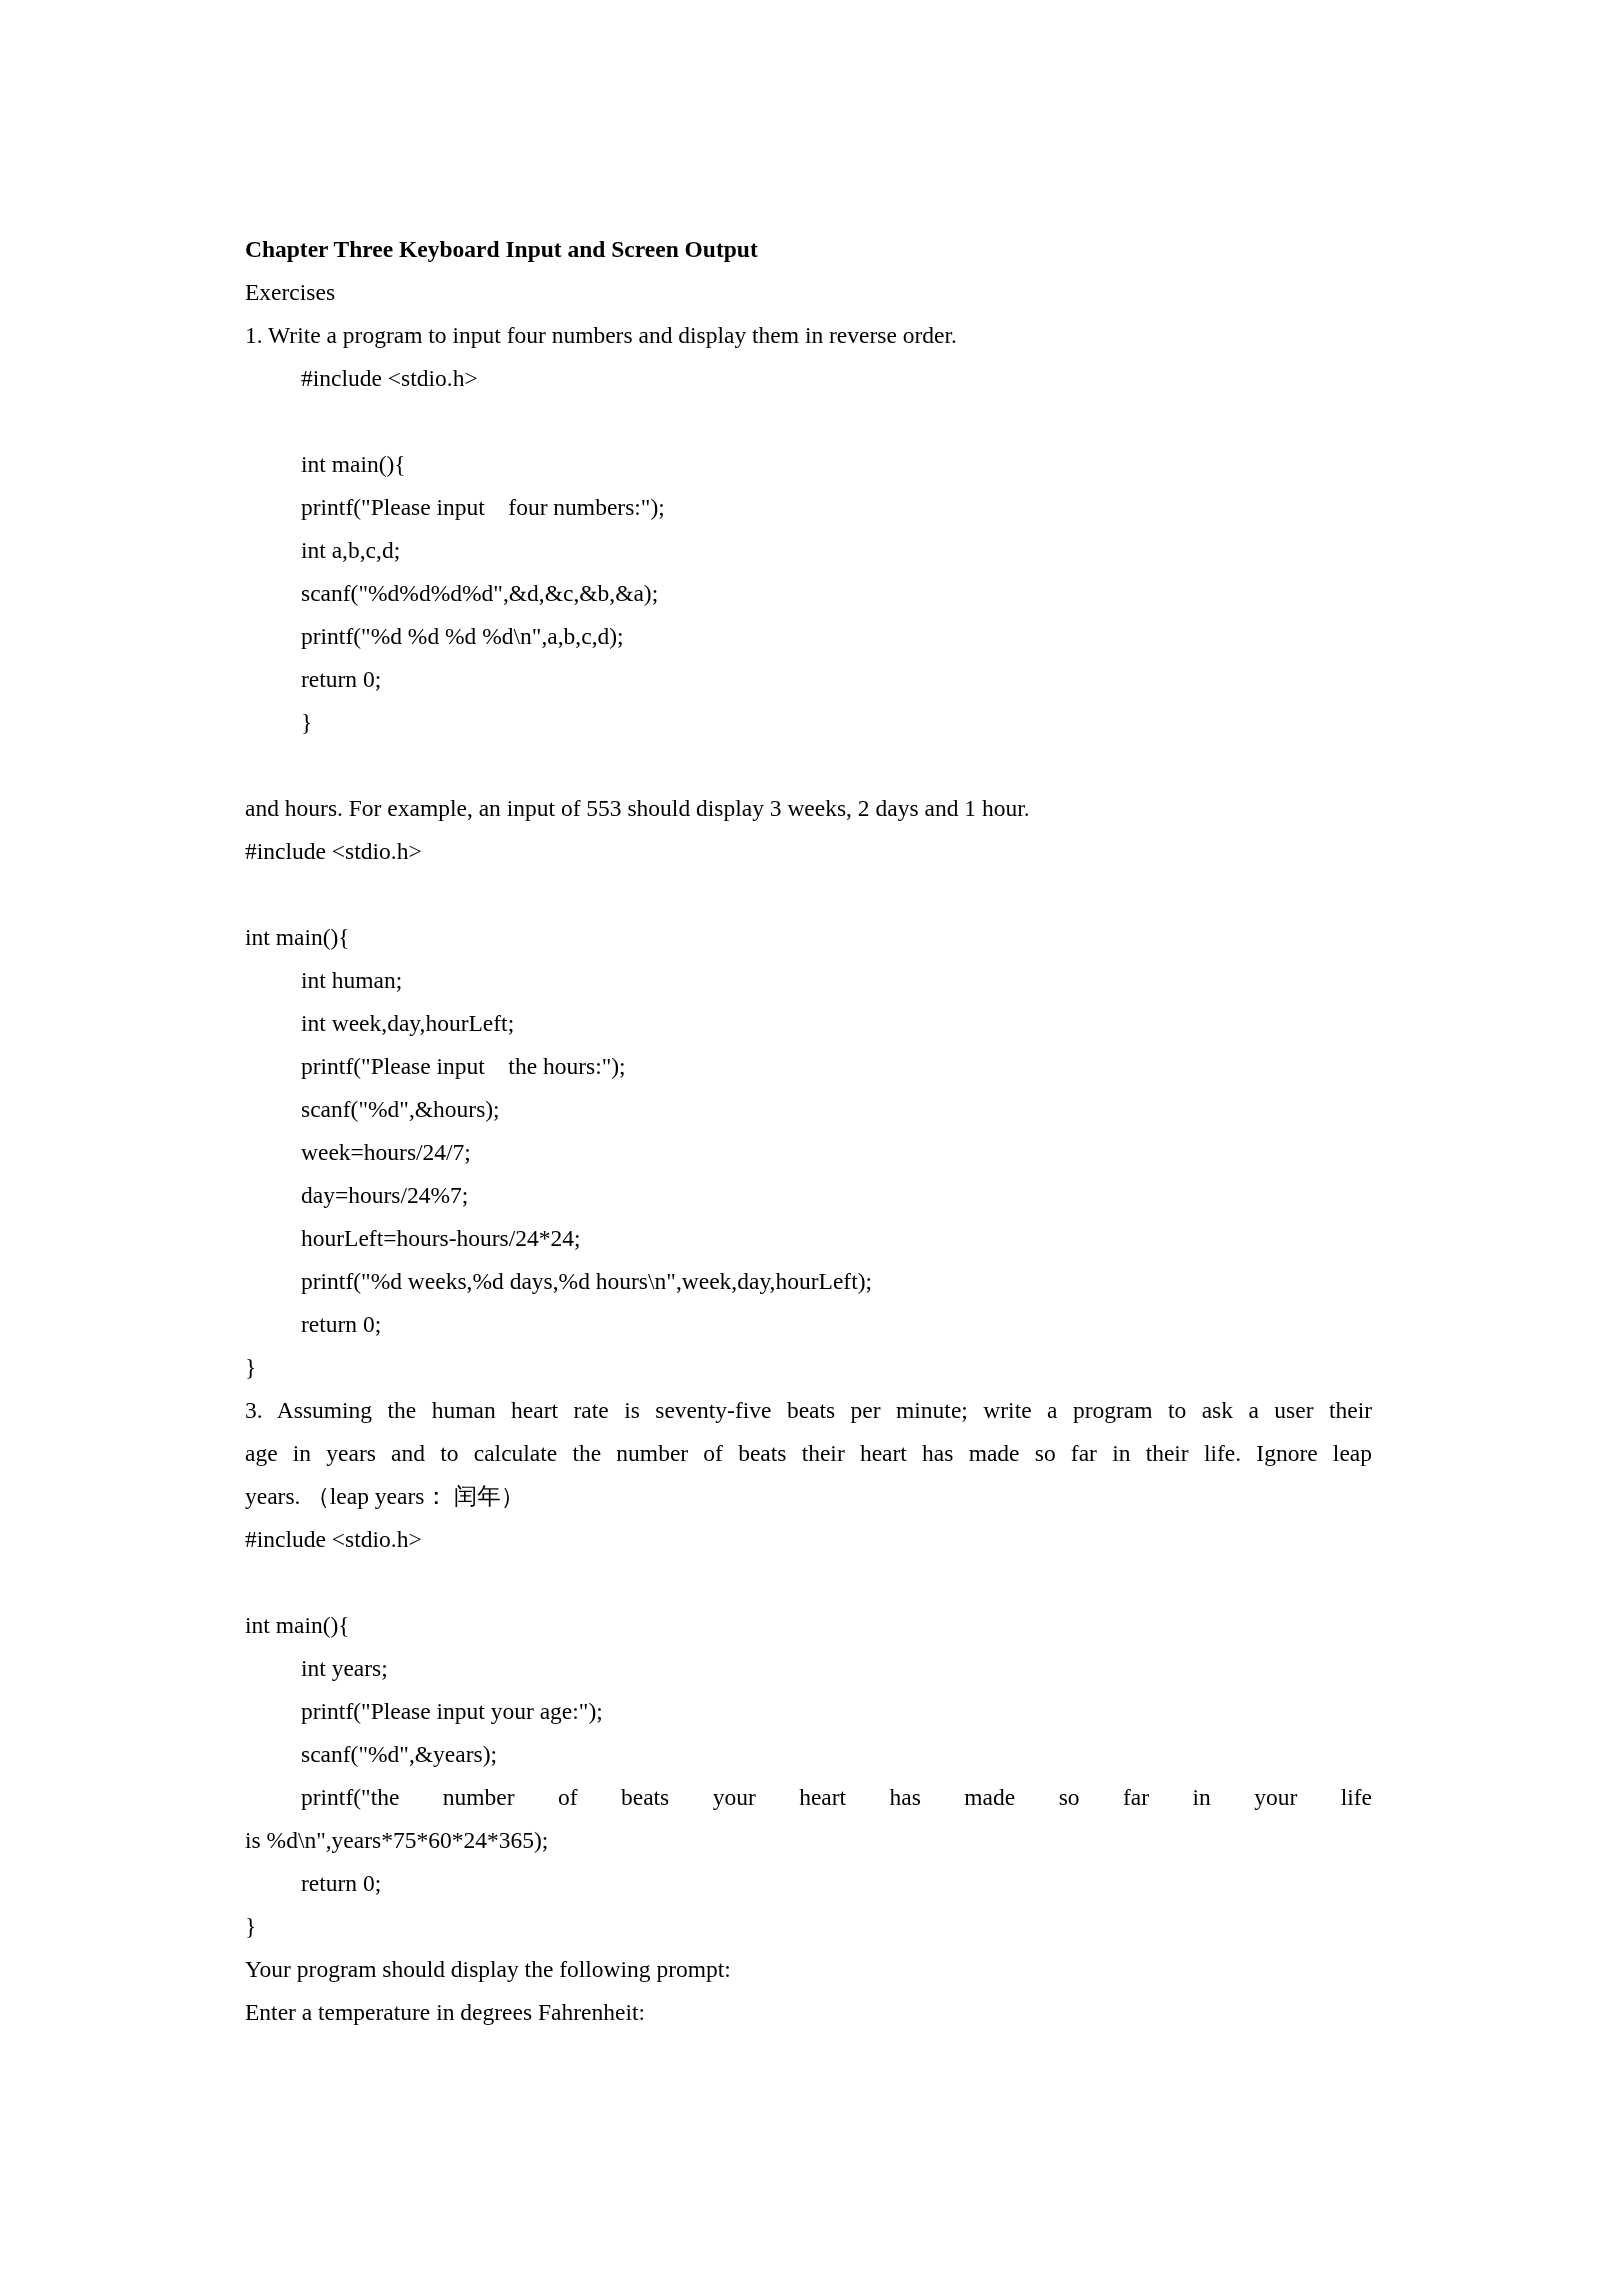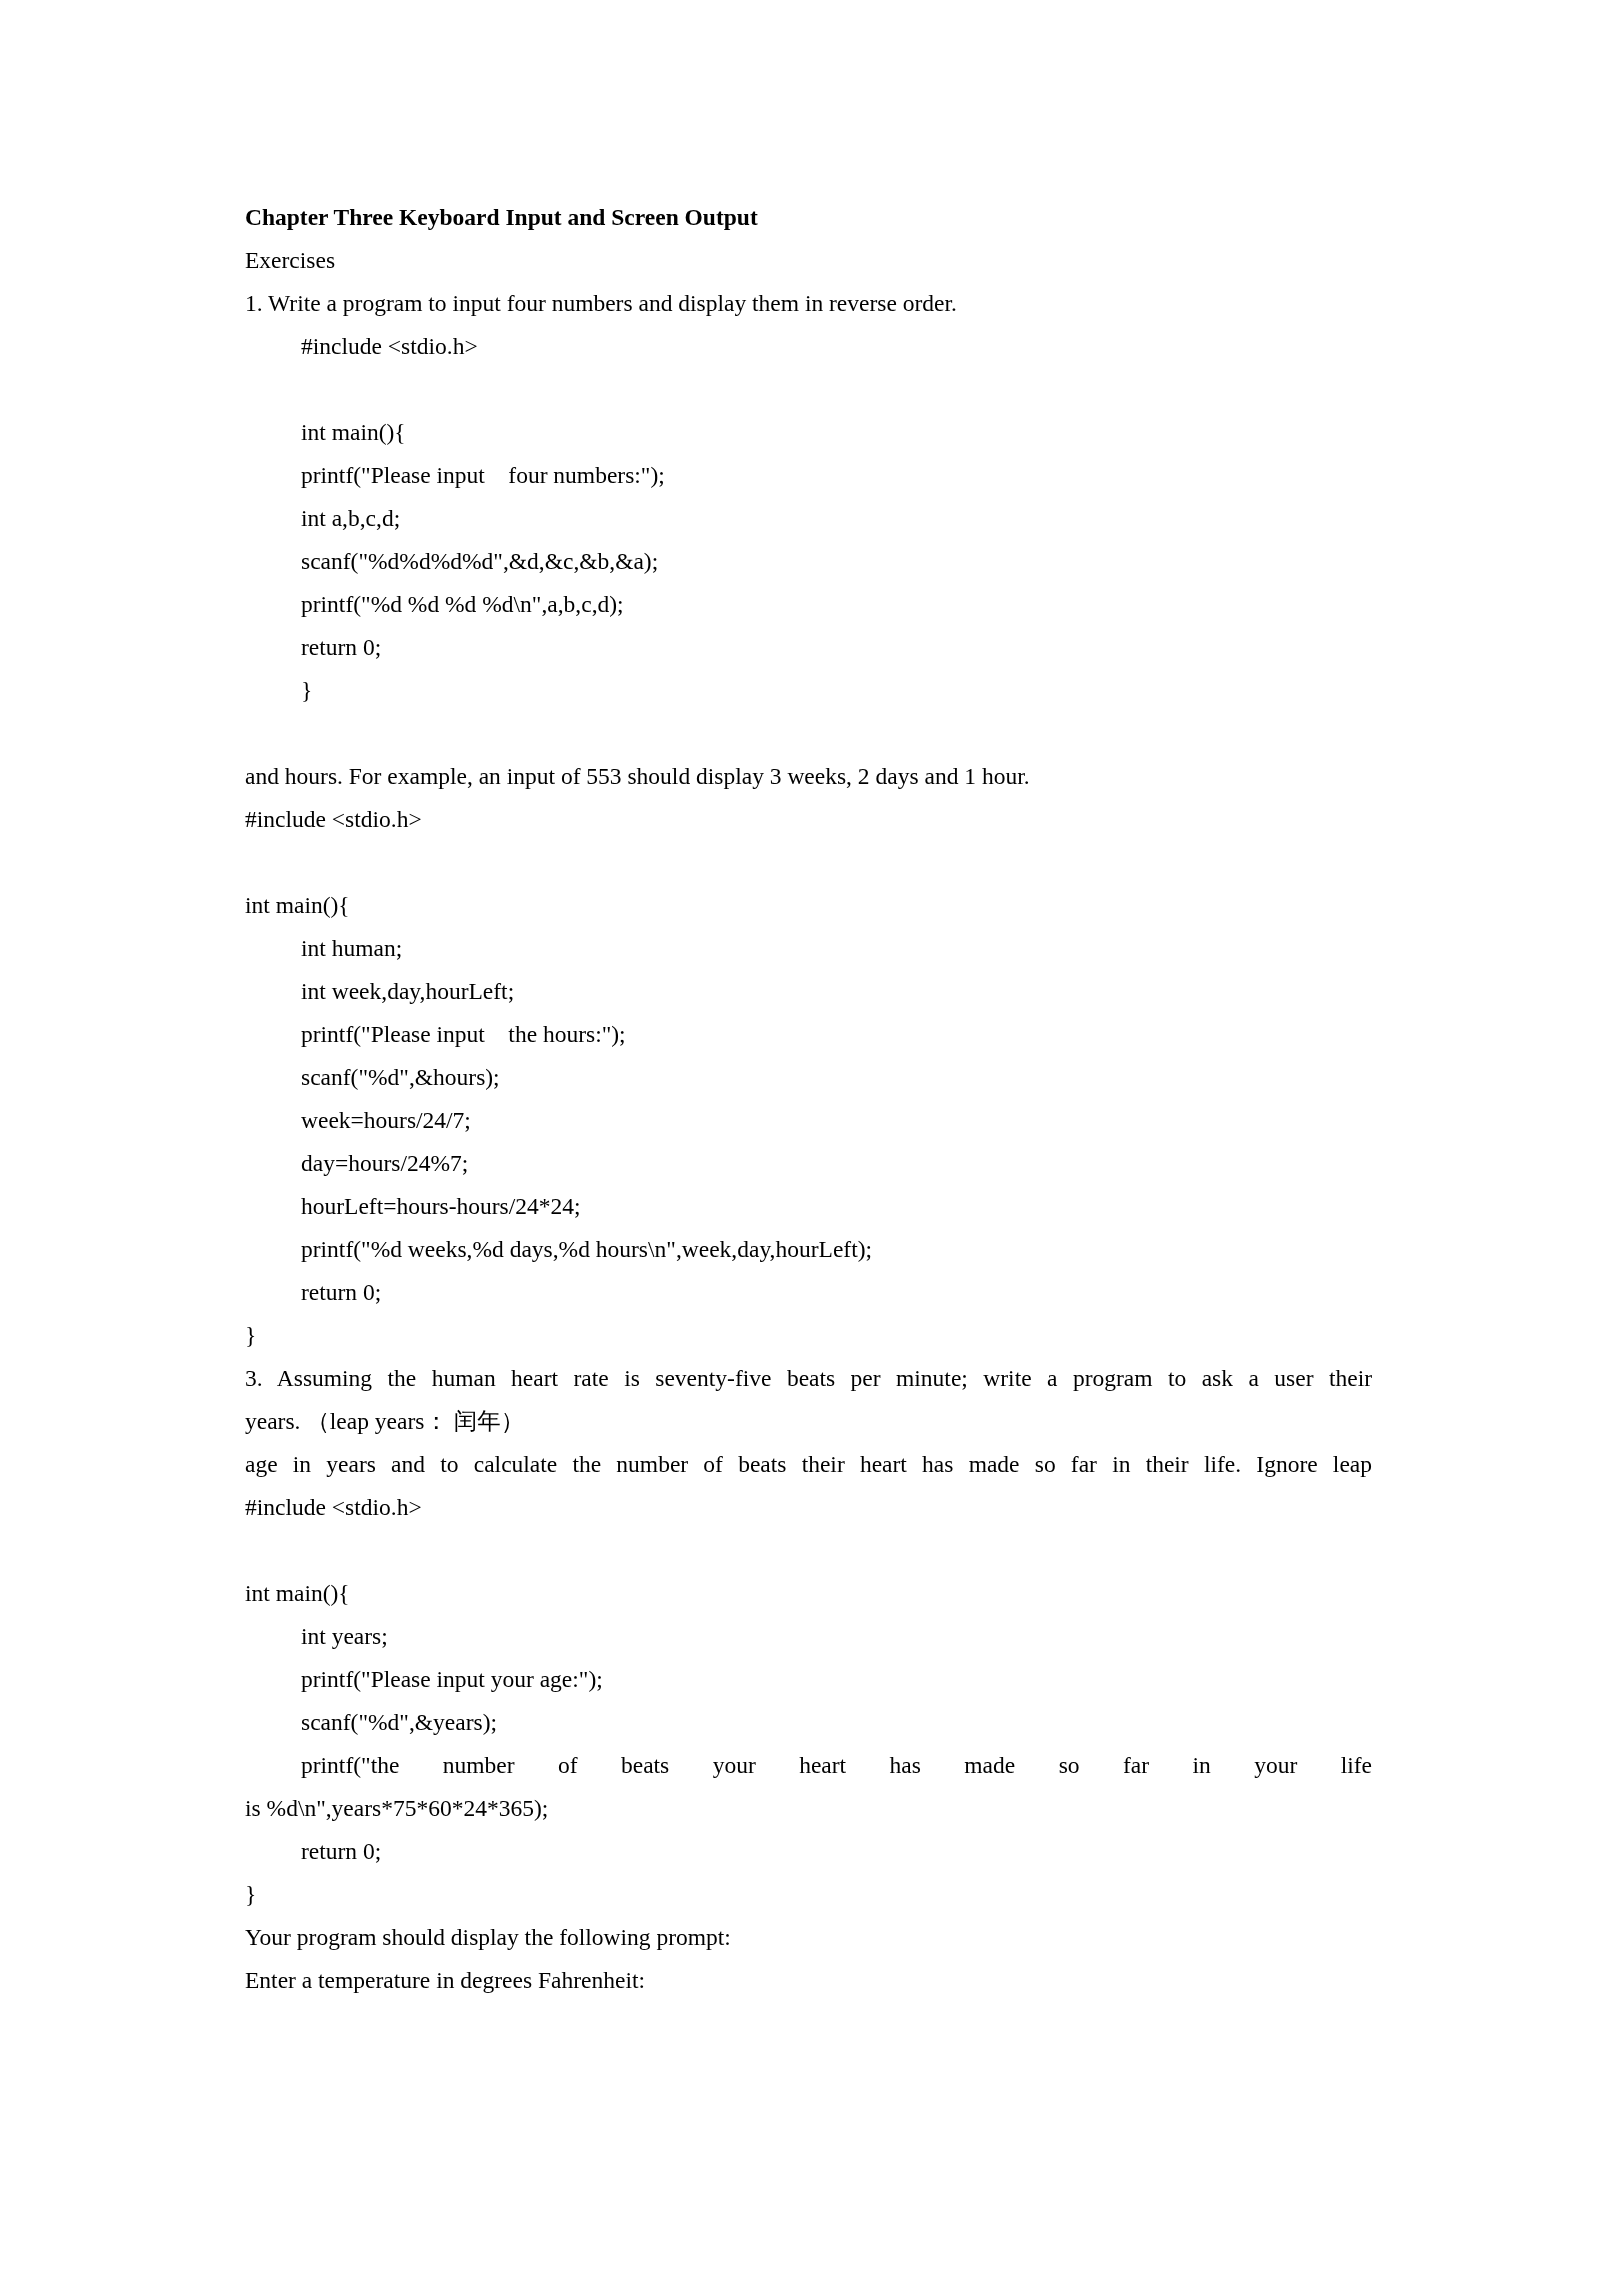--- a/index.html
+++ b/index.html
@@ -23,20 +23,21 @@
     font-size: 23.5px;
     color: #000000;
   }
   .line {
     height: 43px;
     line-height: 43px;
     white-space: pre;
   }
   .title {
     font-weight: bold;
+    margin-top: 32px;
   }
   .code {
     padding-left: 56px;
   }
   .justify {
     white-space: normal;
     text-align: justify;
     text-align-last: justify;
     -moz-text-align-last: justify;
   }
@@ -74,22 +75,22 @@
     <div class="line code">int week,day,hourLeft;</div>
     <div class="line code">printf("Please input    the hours:");</div>
     <div class="line code">scanf("%d",&amp;hours);</div>
     <div class="line code">week=hours/24/7;</div>
     <div class="line code">day=hours/24%7;</div>
     <div class="line code">hourLeft=hours-hours/24*24;</div>
     <div class="line code">printf("%d weeks,%d days,%d hours\n",week,day,hourLeft);</div>
     <div class="line code">return 0;</div>
     <div class="line">}</div>
     <div class="line justify">3. Assuming the human heart rate is seventy-five beats per minute; write a program to ask a user their</div>
+    <div class="line justify">age in years and to calculate the number of beats their heart has made so far in their life. Ignore leap</div>
     <div class="line">years. （leap years： 闰年）</div>
-    <div class="line justify">age in years and to calculate the number of beats their heart has made so far in their life. Ignore leap</div>
     <div class="line">#include &lt;stdio.h&gt;</div>
     <div class="line"></div>
     <div class="line">int main(){</div>
     <div class="line code">int years;</div>
     <div class="line code">printf("Please input your age:");</div>
     <div class="line code">scanf("%d",&amp;years);</div>
     <div class="line code-justify">printf("the number of beats your heart has made so far in your life</div>
     <div class="line">is %d\n",years*75*60*24*365);</div>
     <div class="line code">return 0;</div>
     <div class="line">}</div>

